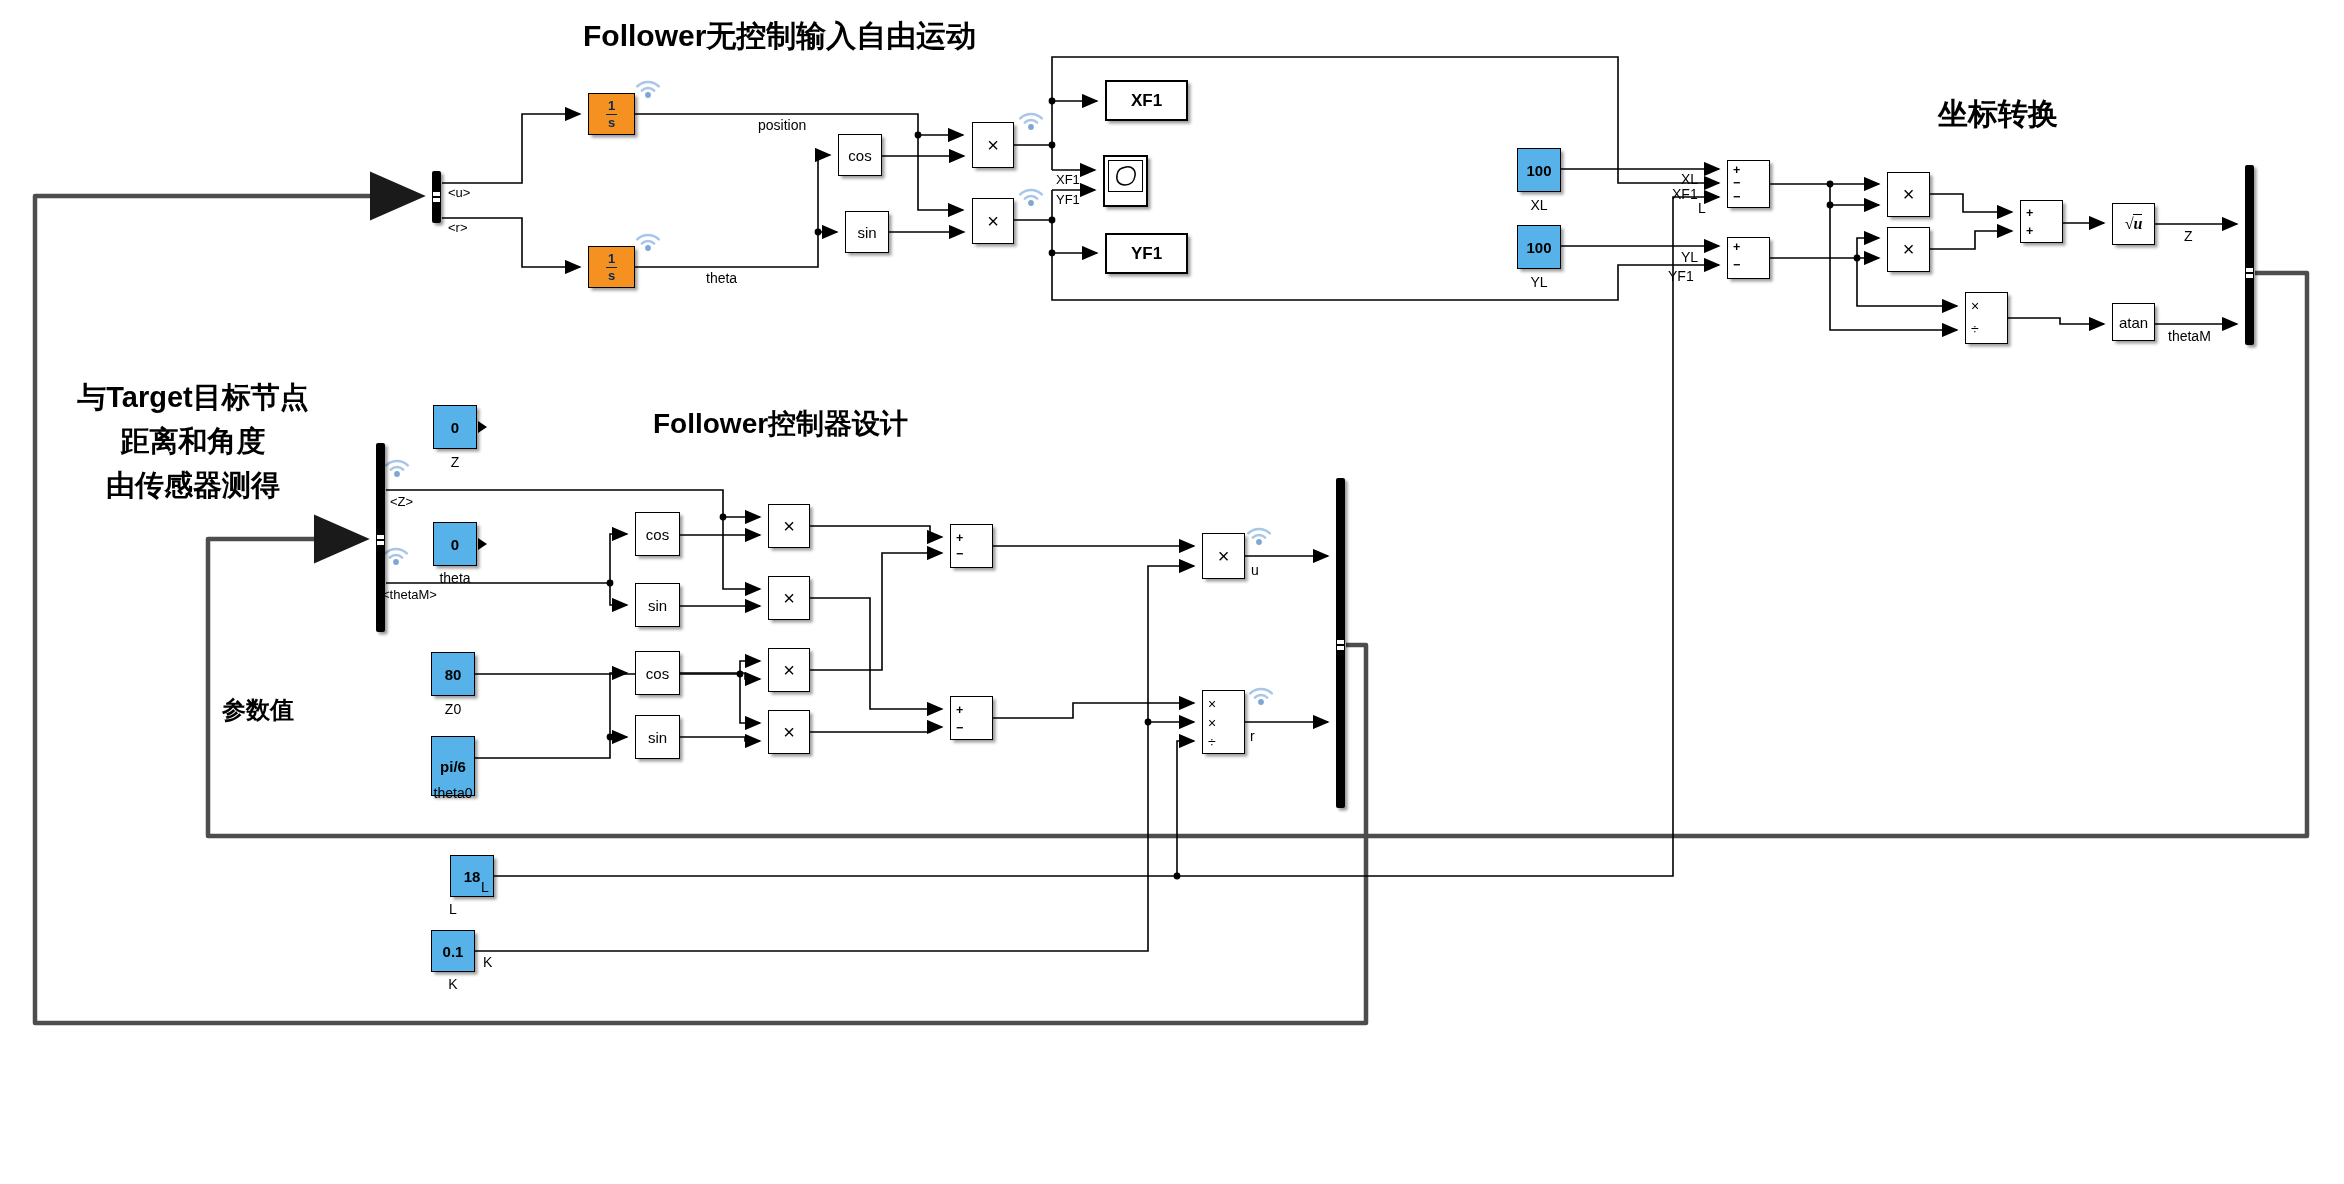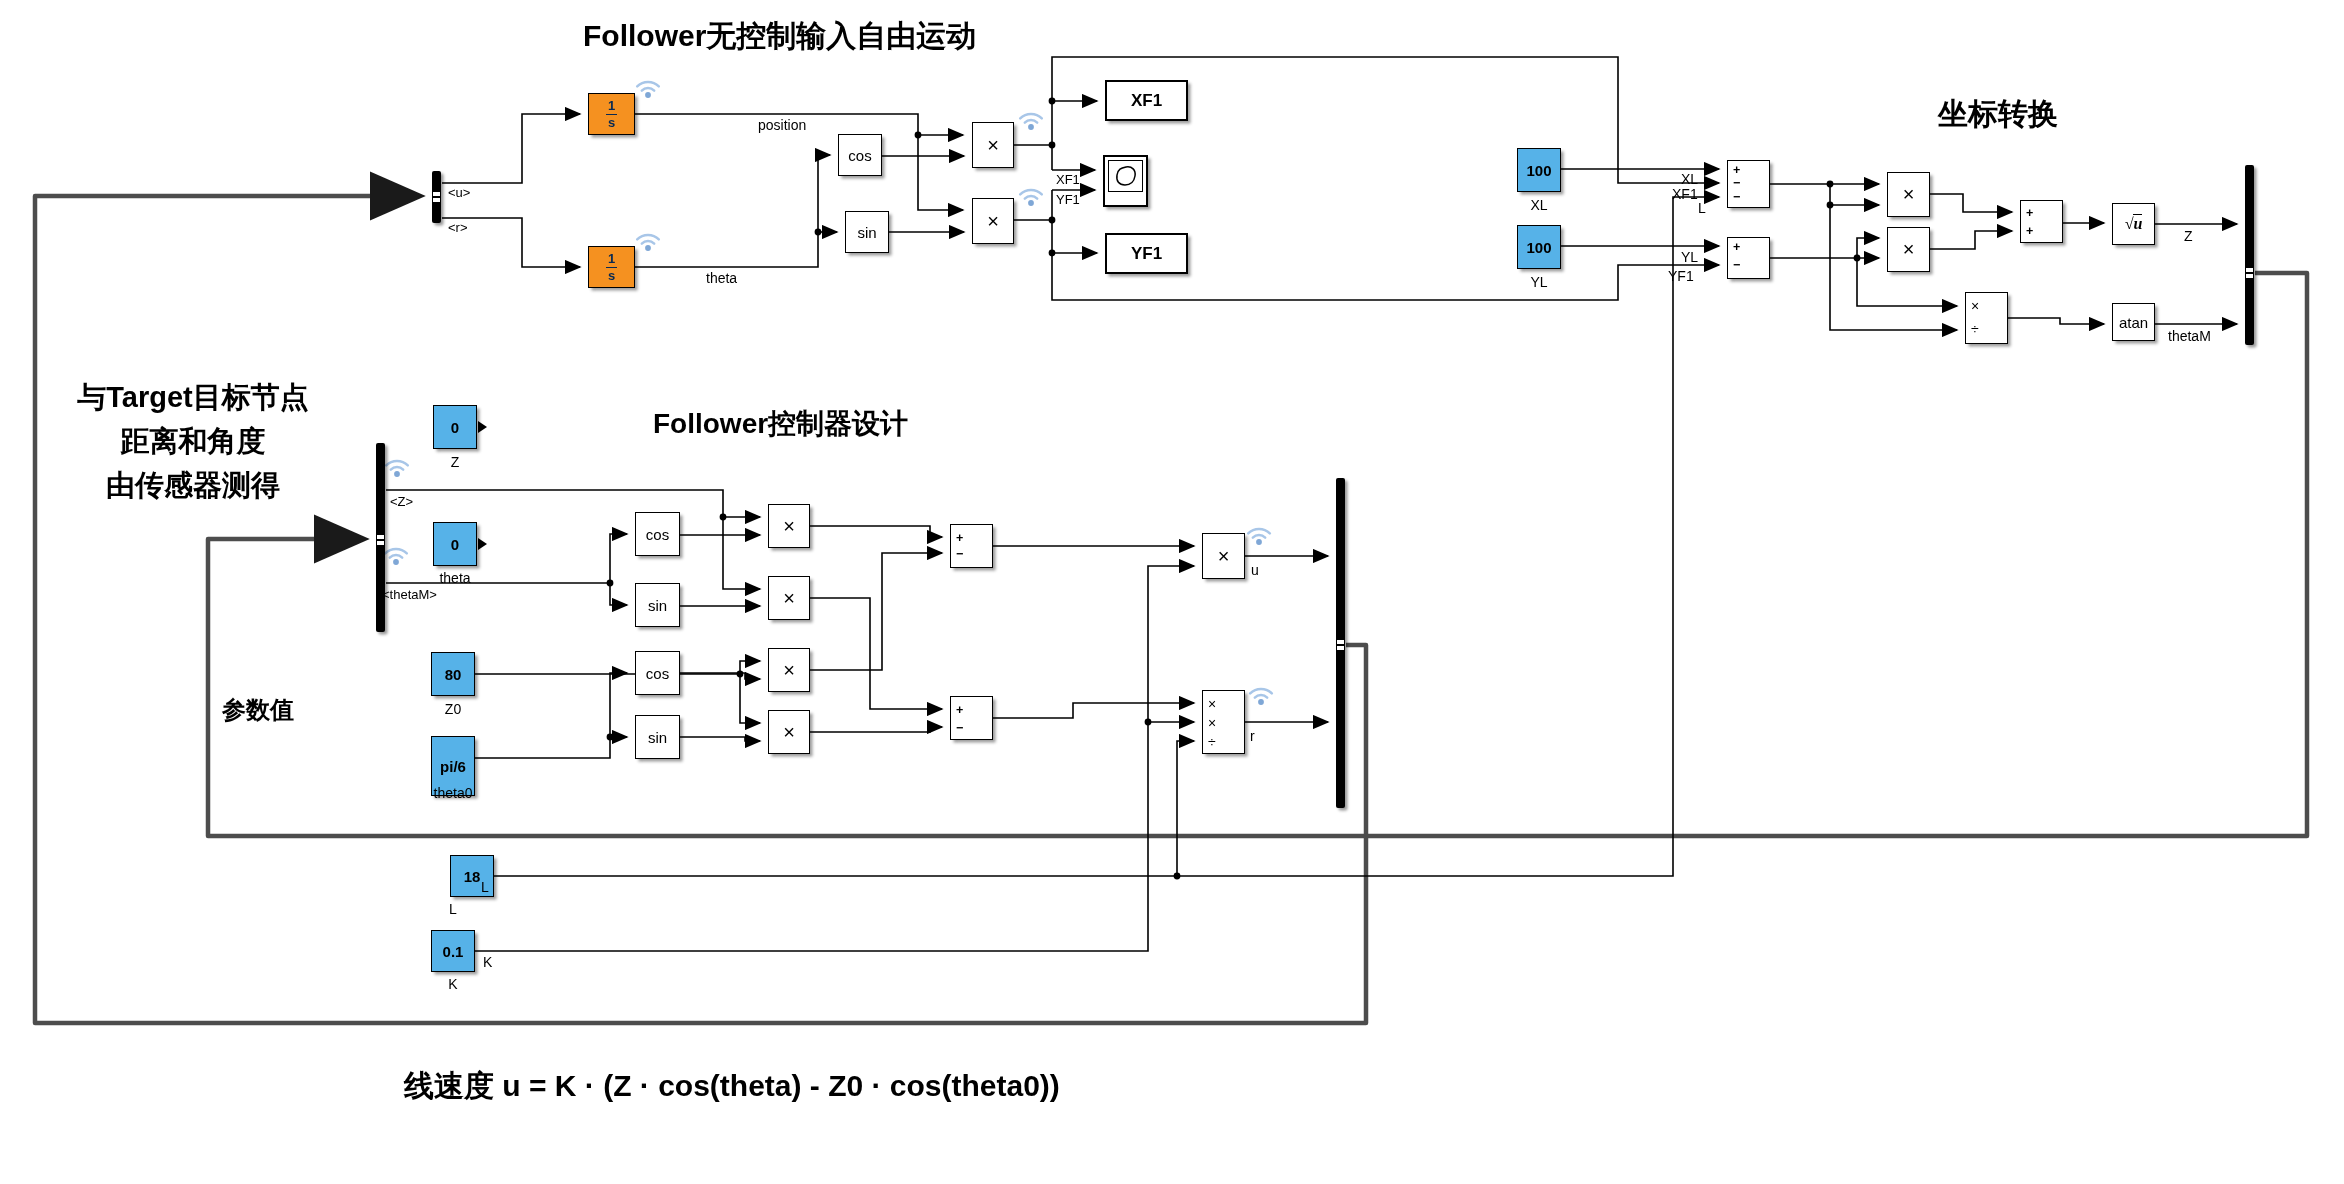--- a/index.html
+++ b/index.html
@@ -152,21 +152,20 @@
   </svg>
 
   <div class="title" style="left:583px;top:16px;font-size:30px">Follower无控制输入自由运动</div>
   <div class="title" style="left:1938px;top:94px;font-size:30px">坐标转换</div>
   <div class="title" style="left:653px;top:405px;font-size:28px">Follower控制器设计</div>
 
   <div class="ann" style="left:62px;top:378px;width:262px;font-size:29px">与Target目标节点</div>
   <div class="ann" style="left:62px;top:422px;width:262px;font-size:29px">距离和角度</div>
   <div class="ann" style="left:62px;top:466px;width:262px;font-size:29px">由传感器测得</div>
   <div class="ann" style="left:222px;top:694px;font-size:24px">参数值</div>
-  <div class="ann" style="left:404px;top:1066px;font-size:30px;text-align:left">线速度 u = K · (Z · cos(theta) - Z0 · cos(theta0))</div>
 
   <div class="bar" style="left:432px;top:171px;height:52px"></div>
   <div class="notch" style="left:433px;top:192px"></div>
   <div class="notch" style="left:433px;top:198px"></div>
 
   <div class="blk integ" style="left:588px;top:93px;width:47px;height:42px">
     <div class="frac">
         <span>1</span>
         <i class="fl"></i>
         <span>s</span>

